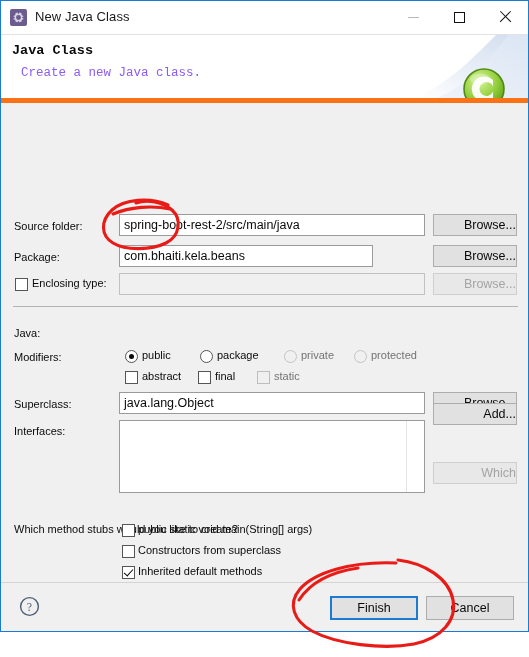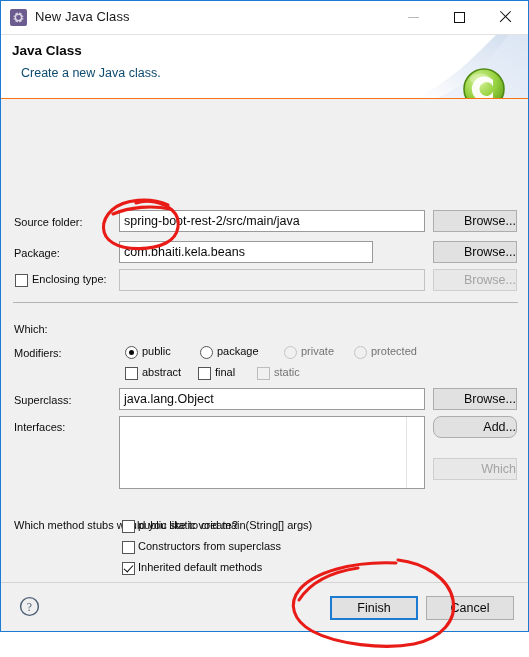--- a/index.html
+++ b/index.html
@@ -101,40 +101,41 @@
     background: #111;
   }
   #btn-close .glyph:before { transform: rotate(45deg); }
   #btn-close .glyph:after  { transform: rotate(-45deg); }
 
   
   #header {
     position: relative;
     height: 63px;
     background: #ffffff;
-    border-bottom: 1px solid #f97316;
+    border-bottom: 5px solid #f97316;
     overflow: hidden;
+    font-family: Liberation Mono, monospace;
   }
   #header-swoosh {
     position: absolute;
     right: 0; top: 0;
     width: 120px; height: 63px;
   }
   #header-title {
     position: absolute;
     left: 11px; top: 8px;
     font-size: 13.5px;
     font-weight: bold;
     color: #0a0a0a;
   }
   #header-sub {
     position: absolute;
     left: 20px; top: 31px;
     font-size: 12.5px;
-    color: #0c4a6e;
+    color: #8b5cf6;
   }
   #header-icon {
     position: absolute;
     right: 21px; top: 31px;
     width: 46px; height: 46px;
   }
 
   
   #body {
     position: relative;
@@ -387,21 +388,21 @@
     <div class="tfield" style="left:118px; top:142px; width:254px;">com.bhaiti.kela.beans</div>
     <button class="btn" style="left:432px; top:142px;">Browse...</button>
 
     <div class="cb" style="left:14px; top:175px;"></div>
     <div class="lbl" style="left:31px; top:174px;">Enclosing type:</div>
     <div class="tfield disabled" style="left:118px; top:170px; width:306px;"></div>
     <button class="btn disabled" style="left:432px; top:170px;">Browse...</button>
 
     <hr class="sep" style="top:203px;">
 
-    <div class="lbl" style="left:13px; top:224px;">Which:</div>
+    <div class="lbl" style="left:13px; top:224px;">Java:</div>
 
     <div class="lbl" style="left:13px; top:248px;">Modifiers:</div>
 
     <div class="rb checked" style="left:124px; top:247px;"></div>
     <div class="lbl" style="left:141px; top:246px;">public</div>
 
     <div class="rb" style="left:199px; top:247px;"></div>
     <div class="lbl" style="left:216px; top:246px;">package</div>
 
     <div class="rb disabled" style="left:283px; top:247px;"></div>
@@ -420,21 +421,21 @@
     <div class="lbl dim" style="left:273px; top:267px;">static</div>
 
     <div class="lbl" style="left:13px; top:295px;">Superclass:</div>
     <div class="tfield" style="left:118px; top:289px; width:306px;">java.lang.Object</div>
     <button class="btn" style="left:432px; top:289px;">Browse...</button>
 
     <div class="lbl" style="left:13px; top:322px;">Interfaces:</div>
     <div id="iface-list" style="left:118px; top:317px; width:306px; height:73px;">
       <div id="iface-scrollgap"></div>
     </div>
-    <button class="btn" style="left:432px; top:317px;border-radius:8px;">Add...</button>
+    <button class="btn" style="left:432px; top:300px;">Add...</button>
     <button class="btn disabled" style="left:432px; top:359px;">Which</button>
 
     <div class="lbl" style="left:13px; top:420px;">Which method stubs would you like to create?</div>
 
     <div class="cb" style="left:121px; top:421px;"></div>
     <div class="lbl" style="left:137px; top:420px;">public static void main(String[] args)</div>
 
     <div class="cb" style="left:121px; top:442px;"></div>
     <div class="lbl" style="left:137px; top:441px;">Constructors from superclass</div>
 

